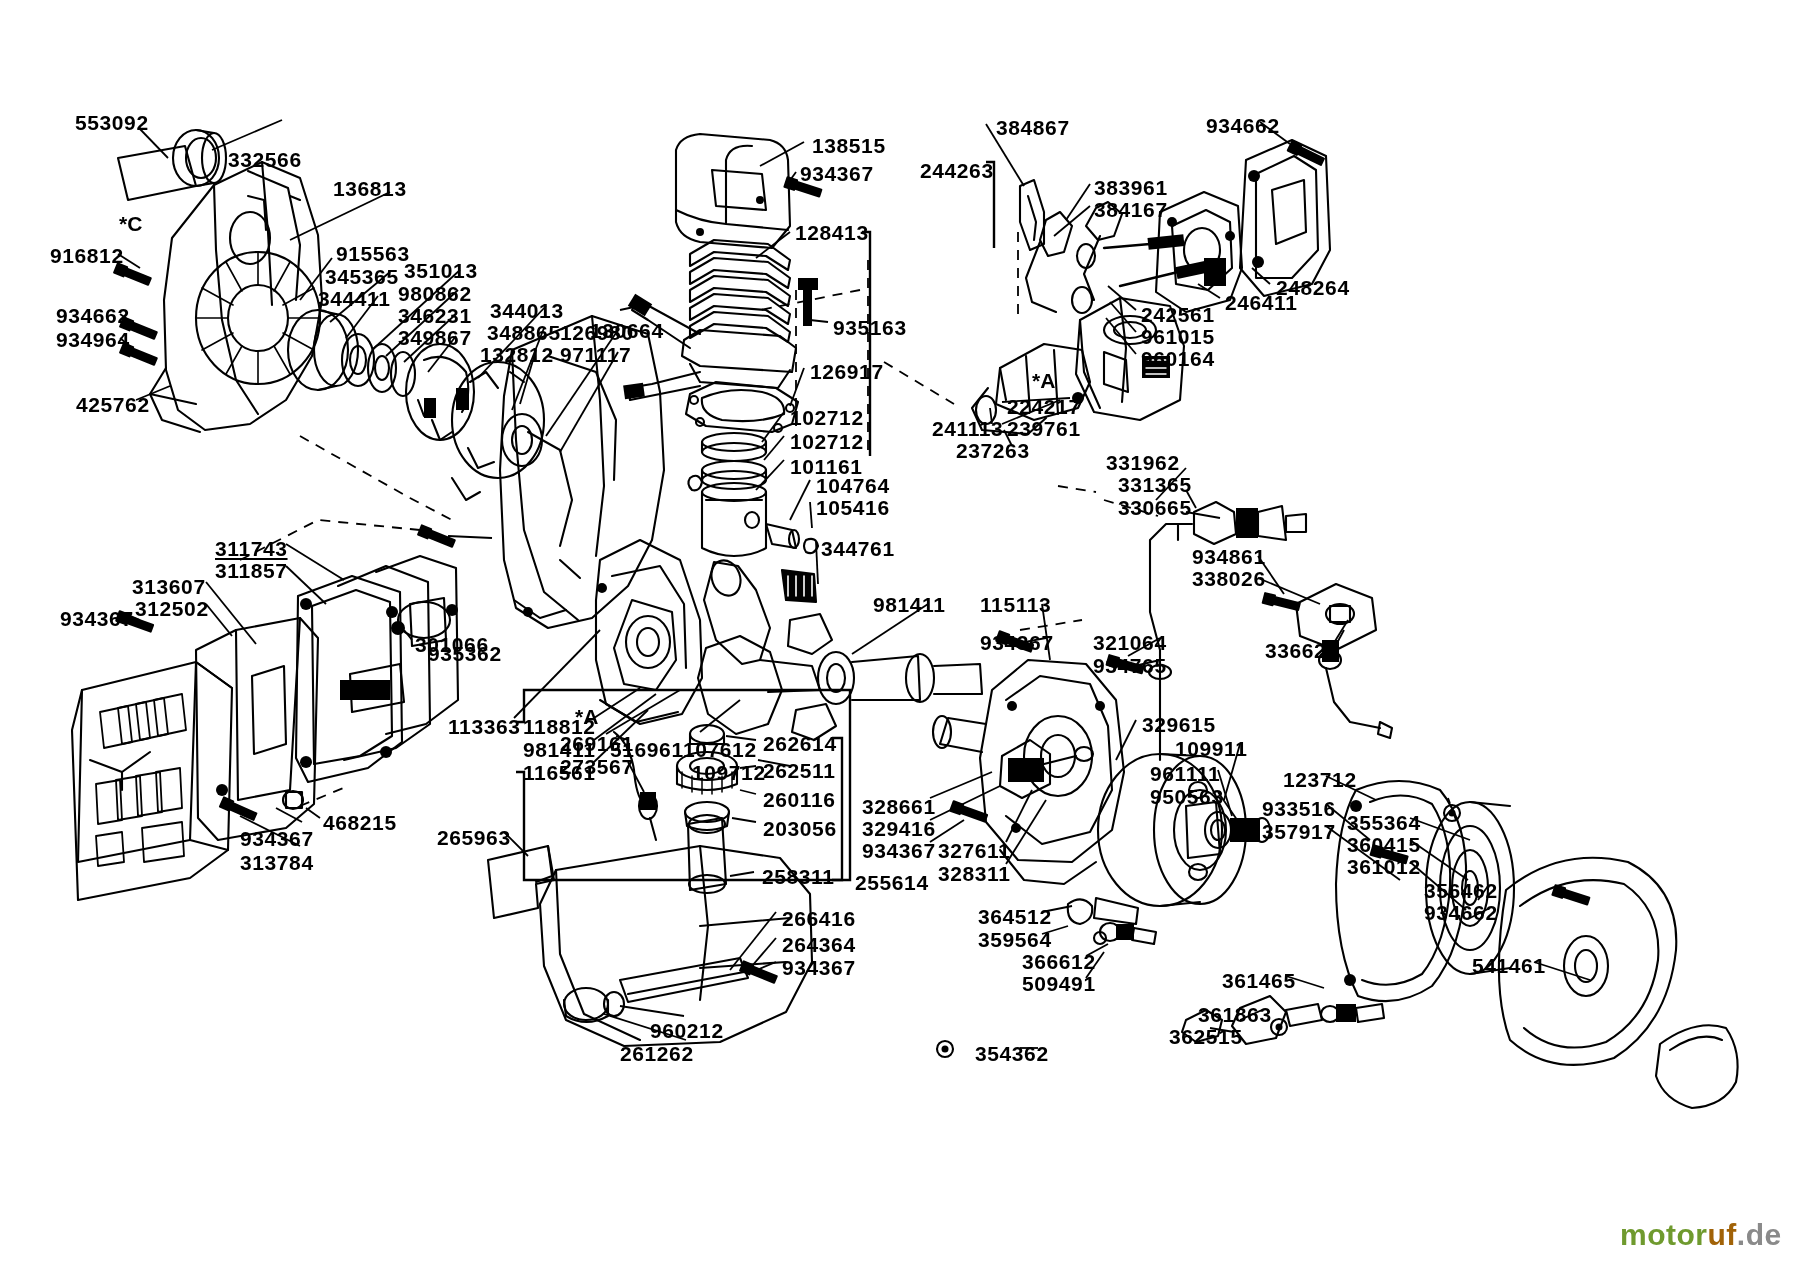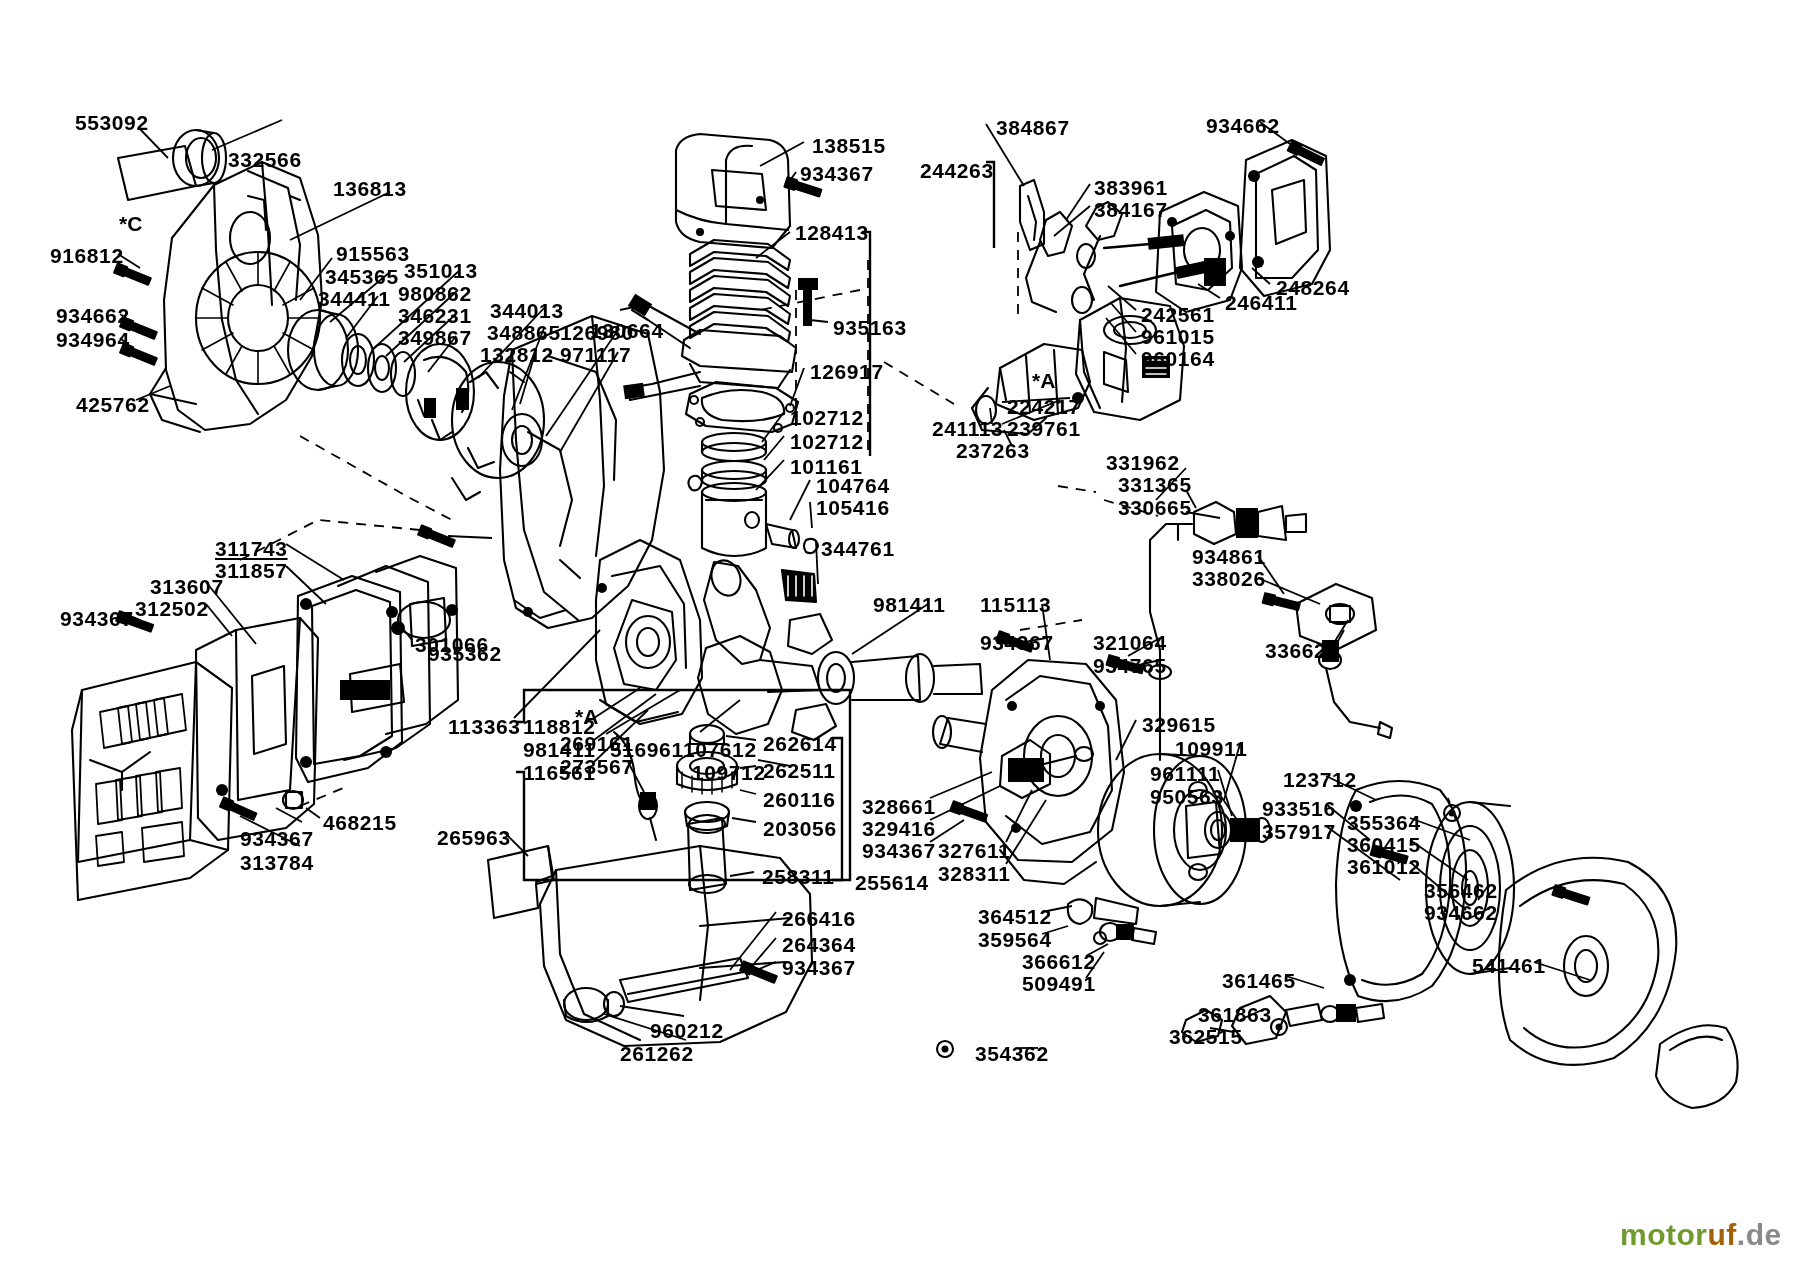--- a/index.html
+++ b/index.html
@@ -644,21 +644,21 @@
       <div class="lbl" style="left: 1225px; top: 292px;">246411</div>
       <div class="lbl" style="left: 1141px; top: 304px;">242561</div>
       <div class="lbl" style="left: 1141px; top: 326px;">961015</div>
       <div class="lbl" style="left: 1141px; top: 348px;">960164</div>
       <div class="lbl" style="left: 1007px; top: 396px;">224217</div>
       <div class="lbl" style="left: 1007px; top: 418px;">239761</div>
       <div class="lbl" style="left: 932px; top: 418px;">241113</div>
       <div class="lbl" style="left: 956px; top: 440px;">237263</div>
       <div class="lbl" style="left: 215px; top: 538px; text-decoration: underline;">311743</div>
       <div class="lbl" style="left: 215px; top: 560px;">311857</div>
-      <div class="lbl" style="left: 150px; top: 576px;">313607</div>
+      <div class="lbl" style="left: 132px; top: 576px;">313607</div>
       <div class="lbl" style="left: 135px; top: 598px;">312502</div>
       <div class="lbl" style="left: 60px; top: 608px;">934367</div>
       <div class="lbl" style="left: 240px; top: 828px;">934367</div>
       <div class="lbl" style="left: 240px; top: 852px;">313784</div>
       <div class="lbl" style="left: 323px; top: 812px;">468215</div>
       <div class="lbl" style="left: 428px; top: 643px;">935362</div>
       <div class="lbl" style="left: 448px; top: 716px;">113363</div>
       <div class="lbl" style="left: 415px; top: 634px;">301066</div>
       <div class="lbl" style="left: 523px; top: 716px;">118812</div>
       <div class="lbl" style="left: 523px; top: 739px;">981411</div>

